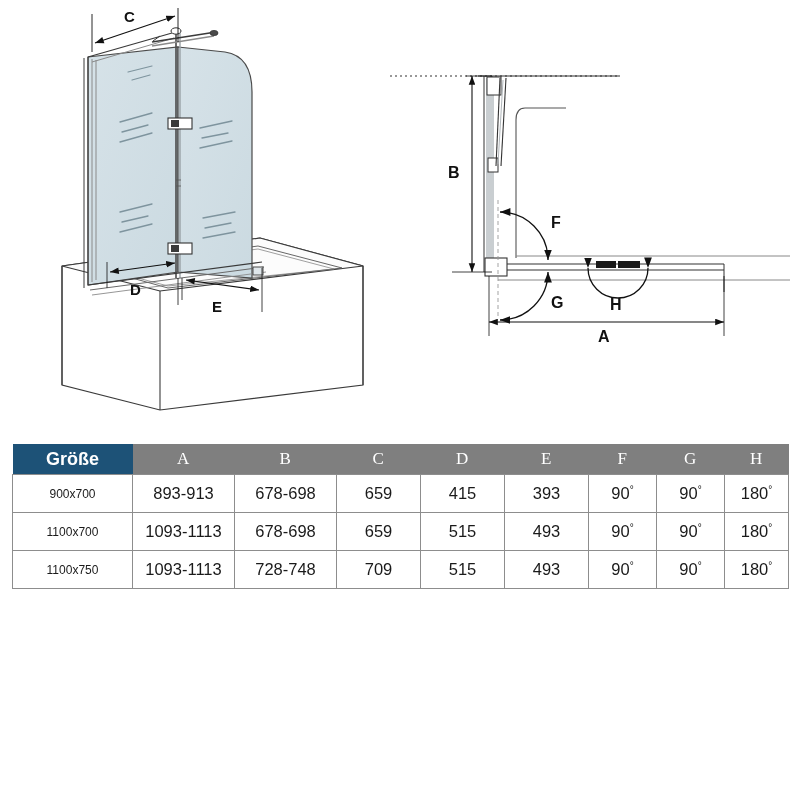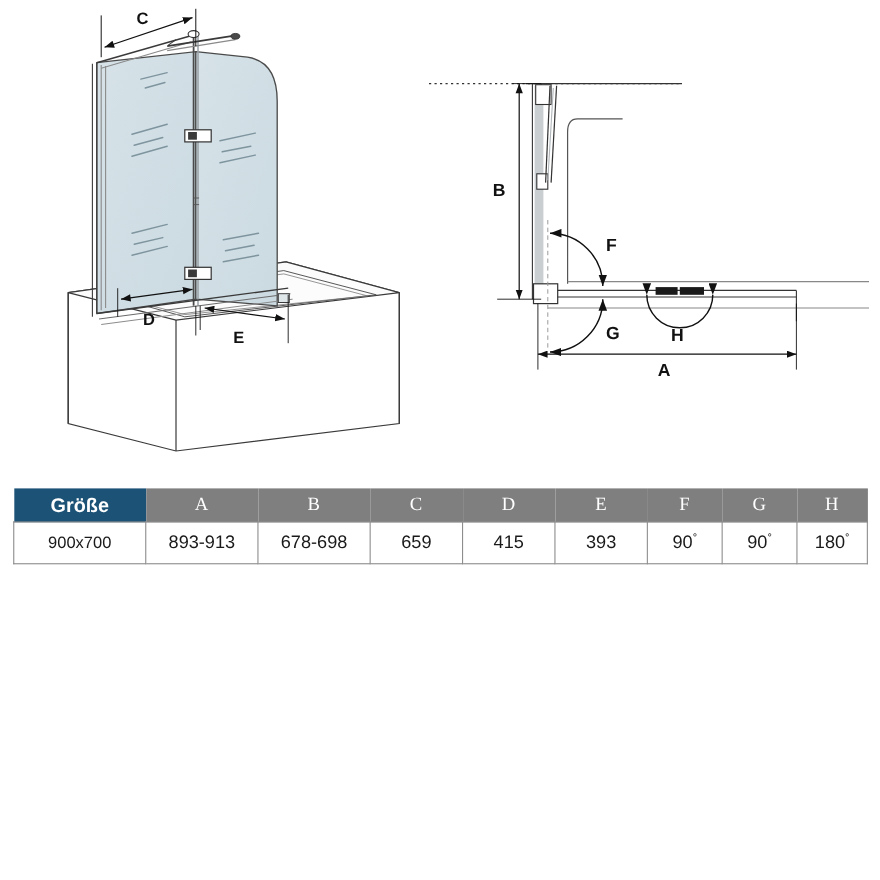--- a/index.html
+++ b/index.html
@@ -58,21 +58,21 @@
     height:37px;
     border:1px solid #8d8d8d;
     text-align:center;
     vertical-align:middle;
     font-size:16.5px;
     color:#1a1a1a;
     padding:0 2px;
     background:#ffffff;
     white-space:nowrap;
   }
-  table.spec tbody td.size-cell{font-size:15px;}
+  table.spec tbody td.size-cell{font-size:12px;}
   .deg{font-size:10px;vertical-align:super;line-height:0;}
   .ang{display:inline-block;}
 </style>
 </head>
 <body>
 
 <div id="page">
 
   <div id="diagram-area">
     <svg id="diagram-svg" viewBox="0 0 800 438" xmlns="http://www.w3.org/2000/svg">
@@ -297,17 +297,39 @@
             <td class="size-cell">900x700</td>
             <td>893-913</td>
             <td>678-698</td>
             <td>659</td>
             <td>415</td>
             <td>393</td>
             <td><span class="ang">90</span><span class="deg">°</span></td>
             <td><span class="ang">90</span><span class="deg">°</span></td>
             <td><span class="ang">180</span><span class="deg">°</span></td>
           </tr>
+          <tr>
+            <td class="size-cell">1100x700</td>
+            <td>1093-1113</td>
+            <td>678-698</td>
+            <td>659</td>
+            <td>515</td>
+            <td>493</td>
+            <td><span class="ang">90</span><span class="deg">°</span></td>
+            <td><span class="ang">90</span><span class="deg">°</span></td>
+            <td><span class="ang">180</span><span class="deg">°</span></td>
+          </tr>
+          <tr>
+            <td class="size-cell">1100x750</td>
+            <td>1093-1113</td>
+            <td>728-748</td>
+            <td>709</td>
+            <td>515</td>
+            <td>493</td>
+            <td><span class="ang">90</span><span class="deg">°</span></td>
+            <td><span class="ang">90</span><span class="deg">°</span></td>
+            <td><span class="ang">180</span><span class="deg">°</span></td>
+          </tr>
         </tbody>
     </table>
   </div>
 
 </div>
 
 </body></html>

